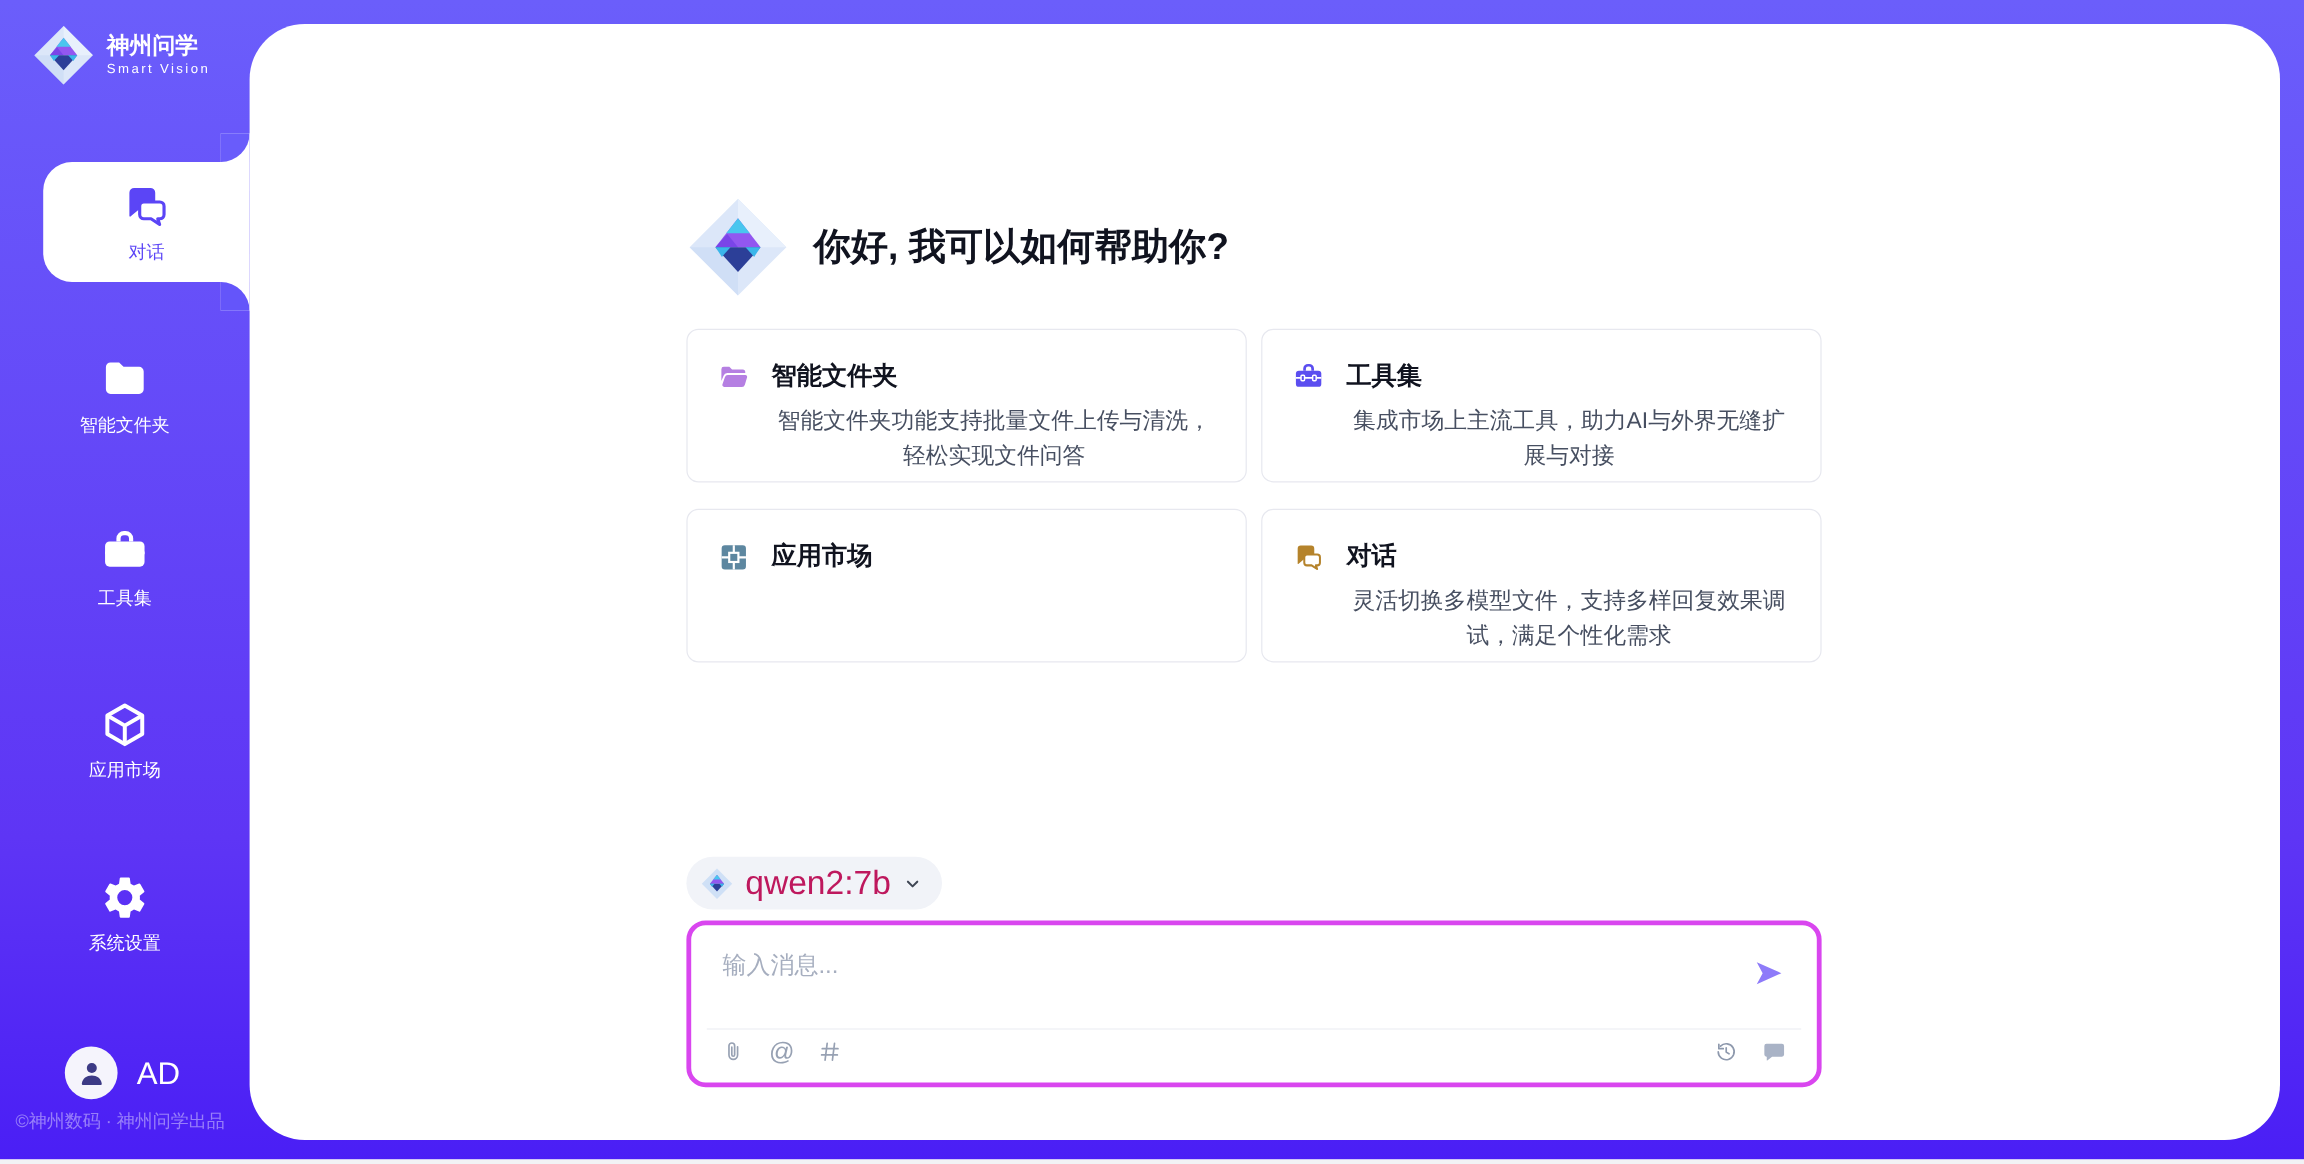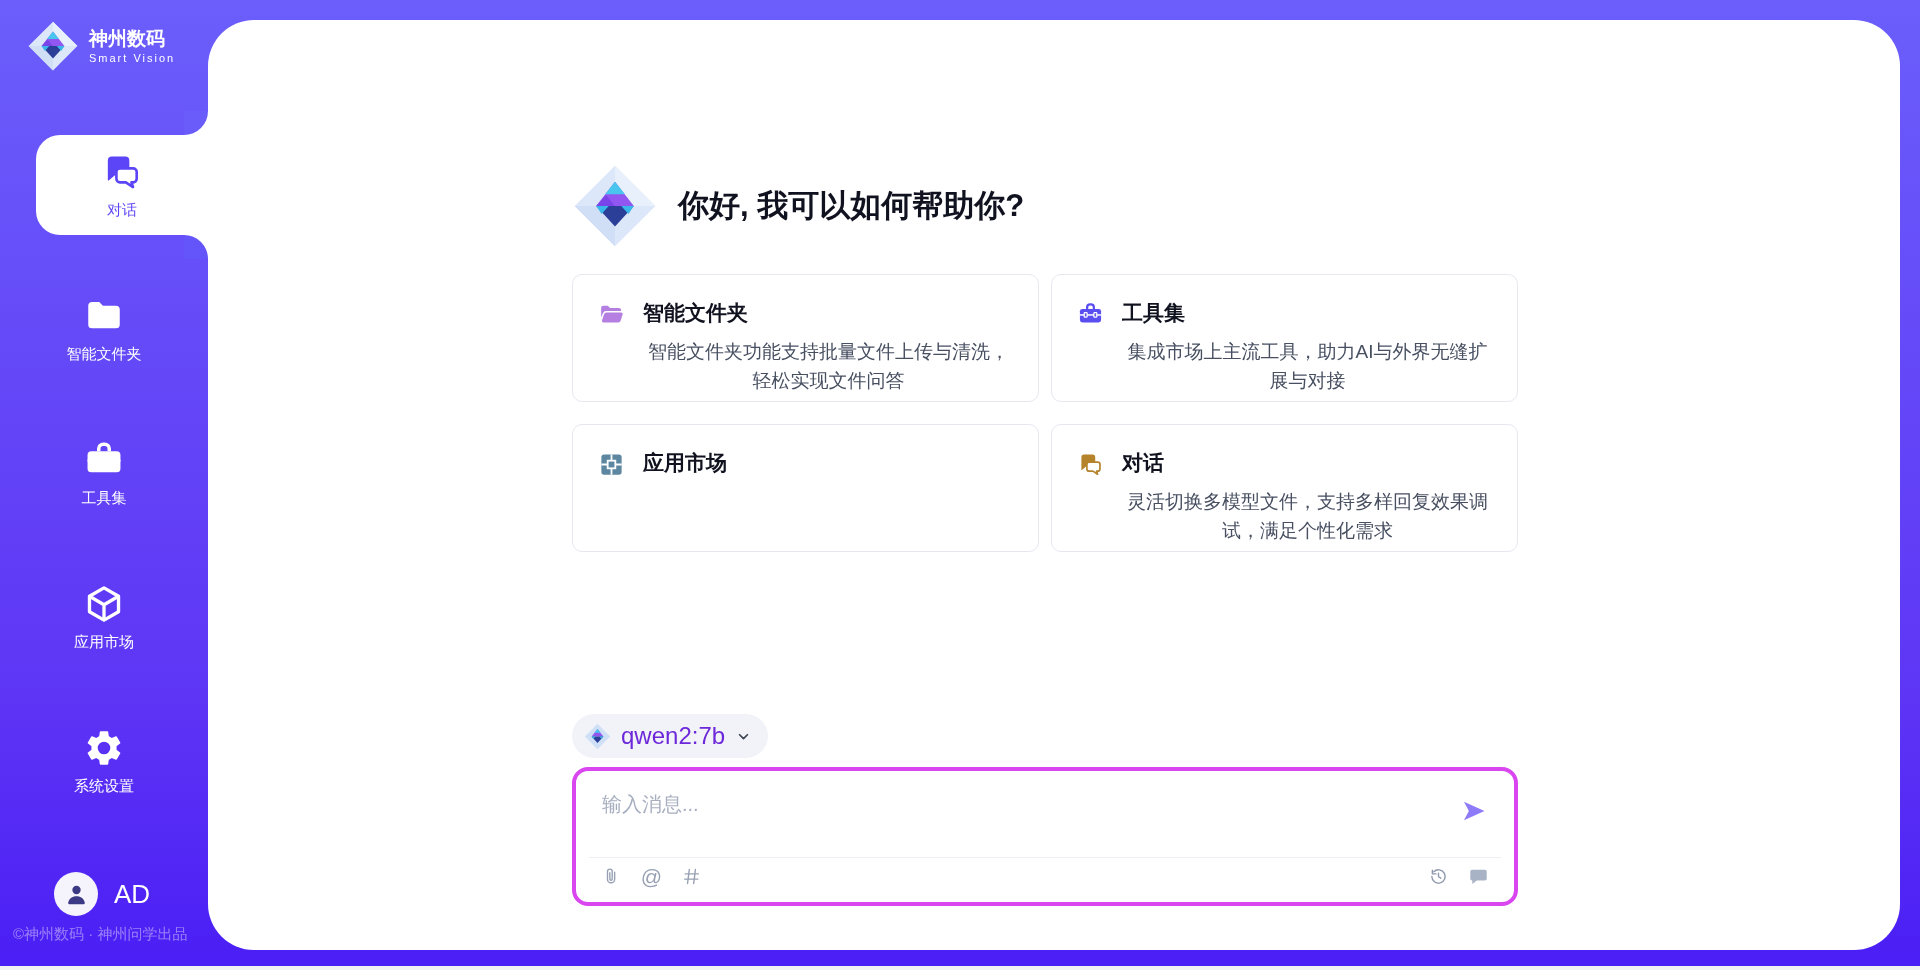--- a/index.html
+++ b/index.html
@@ -49,21 +49,21 @@
     padding:24px 24px 0 70px;cursor:pointer;}
   .card-icon{position:absolute;left:25px;top:26px;width:27px;height:27px;}
   .card-icon svg{width:27px;height:27px;display:block;}
   .card-title{font-size:21px;font-weight:bold;color:#10131f;margin:0 0 10px;}
   .card-desc{font-size:19px;line-height:29px;color:#474f61;margin:0;text-align:center;}
   .ic-folder{color:#b57fe2;} .ic-toolbox{color:#5b4ef0;} .ic-grid{color:#5d87a0;} .ic-chat{color:#b5832b;}
 
   .model-pill{position:absolute;top:694px;left:0;height:44px;display:inline-flex;align-items:center;gap:10px;
     padding:0 16px 0 12px;background:#f1f3f8;border-radius:22px;cursor:pointer;}
   .pill-logo svg{width:27px;height:27px;display:block;}
-  .pill-label{font-size:24px;color:#6d28d9;}
+  .pill-label{font-size:28px;color:#be185d;}
   .pill-chevron svg{width:17px;height:17px;display:block;}
 
   .composer{position:absolute;top:747px;left:0;width:946px;height:139px;border:4px solid #d946ef;
     border-radius:16px;background:#fff;}
   .composer-input{position:absolute;left:24px;top:18px;width:840px;height:60px;border:none;outline:none;
     resize:none;font-size:20px;font-family:inherit;color:#30384a;background:transparent;}
   .composer-input::placeholder{color:#a6aebf;}
   .send-btn{position:absolute;right:24px;top:25px;width:30px;height:30px;border:none;background:transparent;padding:0;cursor:pointer;}
   .send-btn svg{width:28px;height:28px;display:block;}
   .divider{position:absolute;left:13px;right:13px;top:86px;height:1px;background:#edeff4;}
@@ -86,21 +86,21 @@
         <polygon points="24,46.5 1.5,24 24,24" fill="#d0dff6"></polygon>
         <polygon points="24,10.5 34.5,24 13.5,24" fill="#9257f0"></polygon>
         <polygon points="24,10.5 29.5,17.5 18.5,17.5" fill="#49c6ee"></polygon>
         <polygon points="13.5,24 19,17.9 24,24" fill="#7a45e8"></polygon>
         <polygon points="13.5,24 34.5,24 24,35.5" fill="#2c3f98"></polygon>
         <polygon points="13.5,24 20.5,24 16.5,28.5" fill="#3ab6ea"></polygon>
         <polygon points="27.5,24 34.5,24 31.5,28.5" fill="#3ab6ea"></polygon>
       </svg>
     </span>
     <span class="brand-text">
-      <div class="brand-name">神州数码</div>
+      <div class="brand-name">神州问学</div>
       <div class="brand-sub">Smart Vision</div>
     </span>
   </div>
 
   <div class="nav-item active ni-0">
     <span class="fillet fillet-top"></span>
     <span class="fillet fillet-bottom"></span>
     <span>
       <svg viewBox="0 0 24 24">
         <path d="M4.6 3.2h9.3a2.3 2.3 0 0 1 2.3 2.3v5.8a2.3 2.3 0 0 1-2.3 2.3H8.3l-3.9 3.2a.3.3 0 0 1-.5-.23V5.5a2.3 2.3 0 0 1 2.3-2.3z" fill="currentColor"></path>

